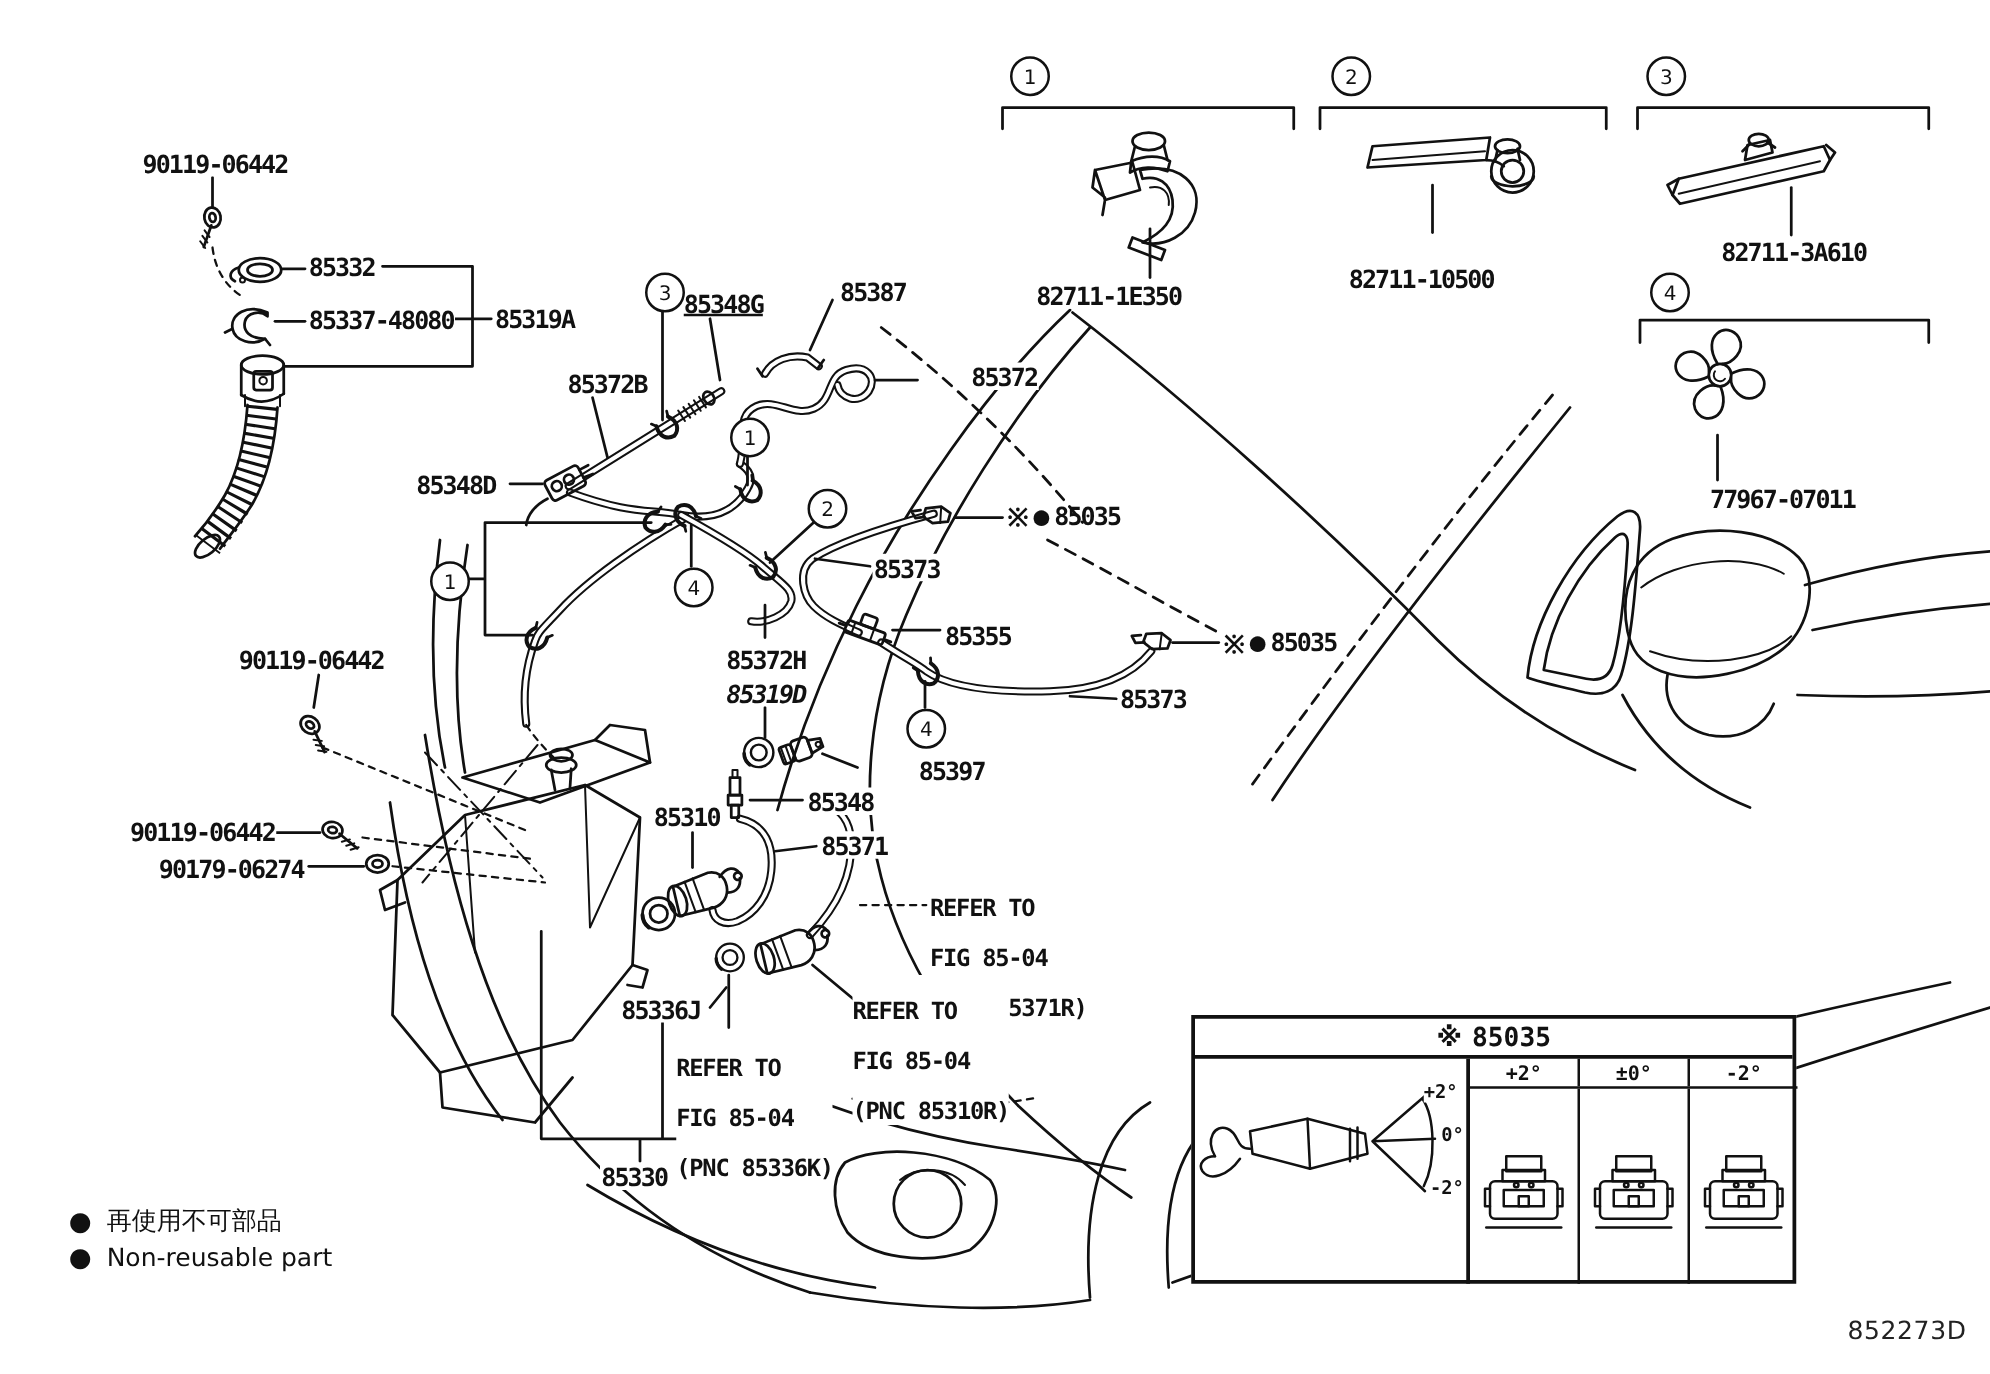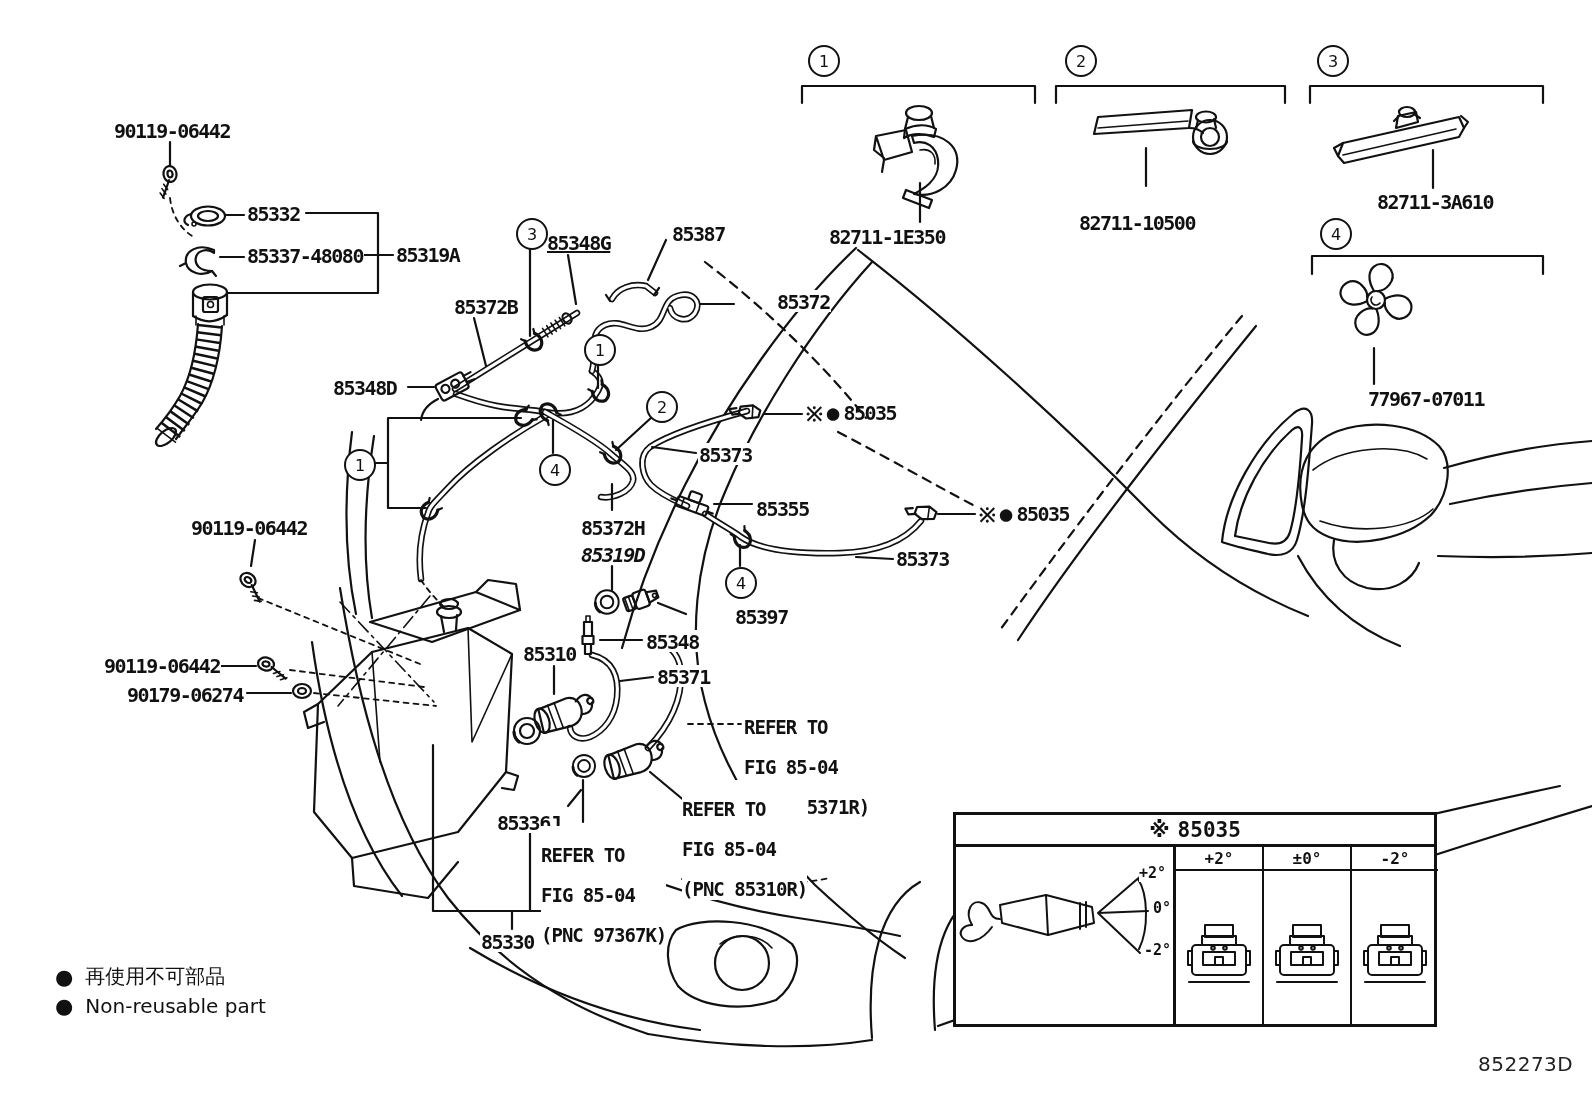--- a/index.html
+++ b/index.html
@@ -378,21 +378,21 @@
   <div class="lbl" style="left:895px; top:547px;">85373</div>
   <div class="lbl" style="left:580px; top:516px;">85372H</div>
   <div class="lbl" style="left:580px; top:543px;font-style:italic;">85319D</div>
   <div class="lbl" style="left:690px; top:605px;margin-left:44px;">85397</div>
   <div class="lbl" style="left:645px; top:630px;">85348</div>
   <div class="lbl" style="left:522px; top:642px;">85310</div>
   <div class="lbl" style="left:656px; top:665px;text-align:center;">85371</div>
   <div class="lbl" style="left:190px; top:516px;">90119-06442</div>
   <div class="lbl" style="left:103px; top:654px;">90119-06442</div>
   <div class="lbl" style="left:126px; top:683px;">90179-06274</div>
-  <div class="lbl" style="left:496px; top:796px;margin-top:15px;">85336J</div>
+  <div class="lbl" style="left:496px; top:796px;">85336J</div>
   <div class="lbl" style="left:480px; top:930px;">85330</div>
 
   <div class="lbl mark" style="left:805px; top:402px;">
     <span class="sym">※</span>
       <span class="dot">●</span>
       <span>85035</span>
   </div>
   <div class="lbl mark" style="left:978px; top:503px;">
     <span class="sym">※</span>
       <span class="dot">●</span>
@@ -405,21 +405,21 @@
       <span>(PNC 85371R)</span>
   </div>
   <div class="note" style="left:682px; top:780px;">
     <span>REFER TO</span>
       <span>FIG 85-04</span>
       <span>(PNC 85310R)</span>
   </div>
   <div class="note" style="left:541px; top:826px;">
     <span>REFER TO</span>
       <span>FIG 85-04</span>
-      <span>(PNC 97367K)</span>
+      <span>(PNC 85336K)</span>
   </div>
 
   <div class="co" style="left:808px;  top:45px;">1</div>
   <div class="co" style="left:1065px; top:45px;">2</div>
   <div class="co" style="left:1317px; top:45px;">3</div>
   <div class="co" style="left:1320px; top:218px;">4</div>
   <div class="co" style="left:516px;  top:218px;">3</div>
   <div class="co" style="left:584px;  top:334px;">1</div>
   <div class="co" style="left:646px;  top:391px;">2</div>
   <div class="co" style="left:539px;  top:454px;">4</div>

